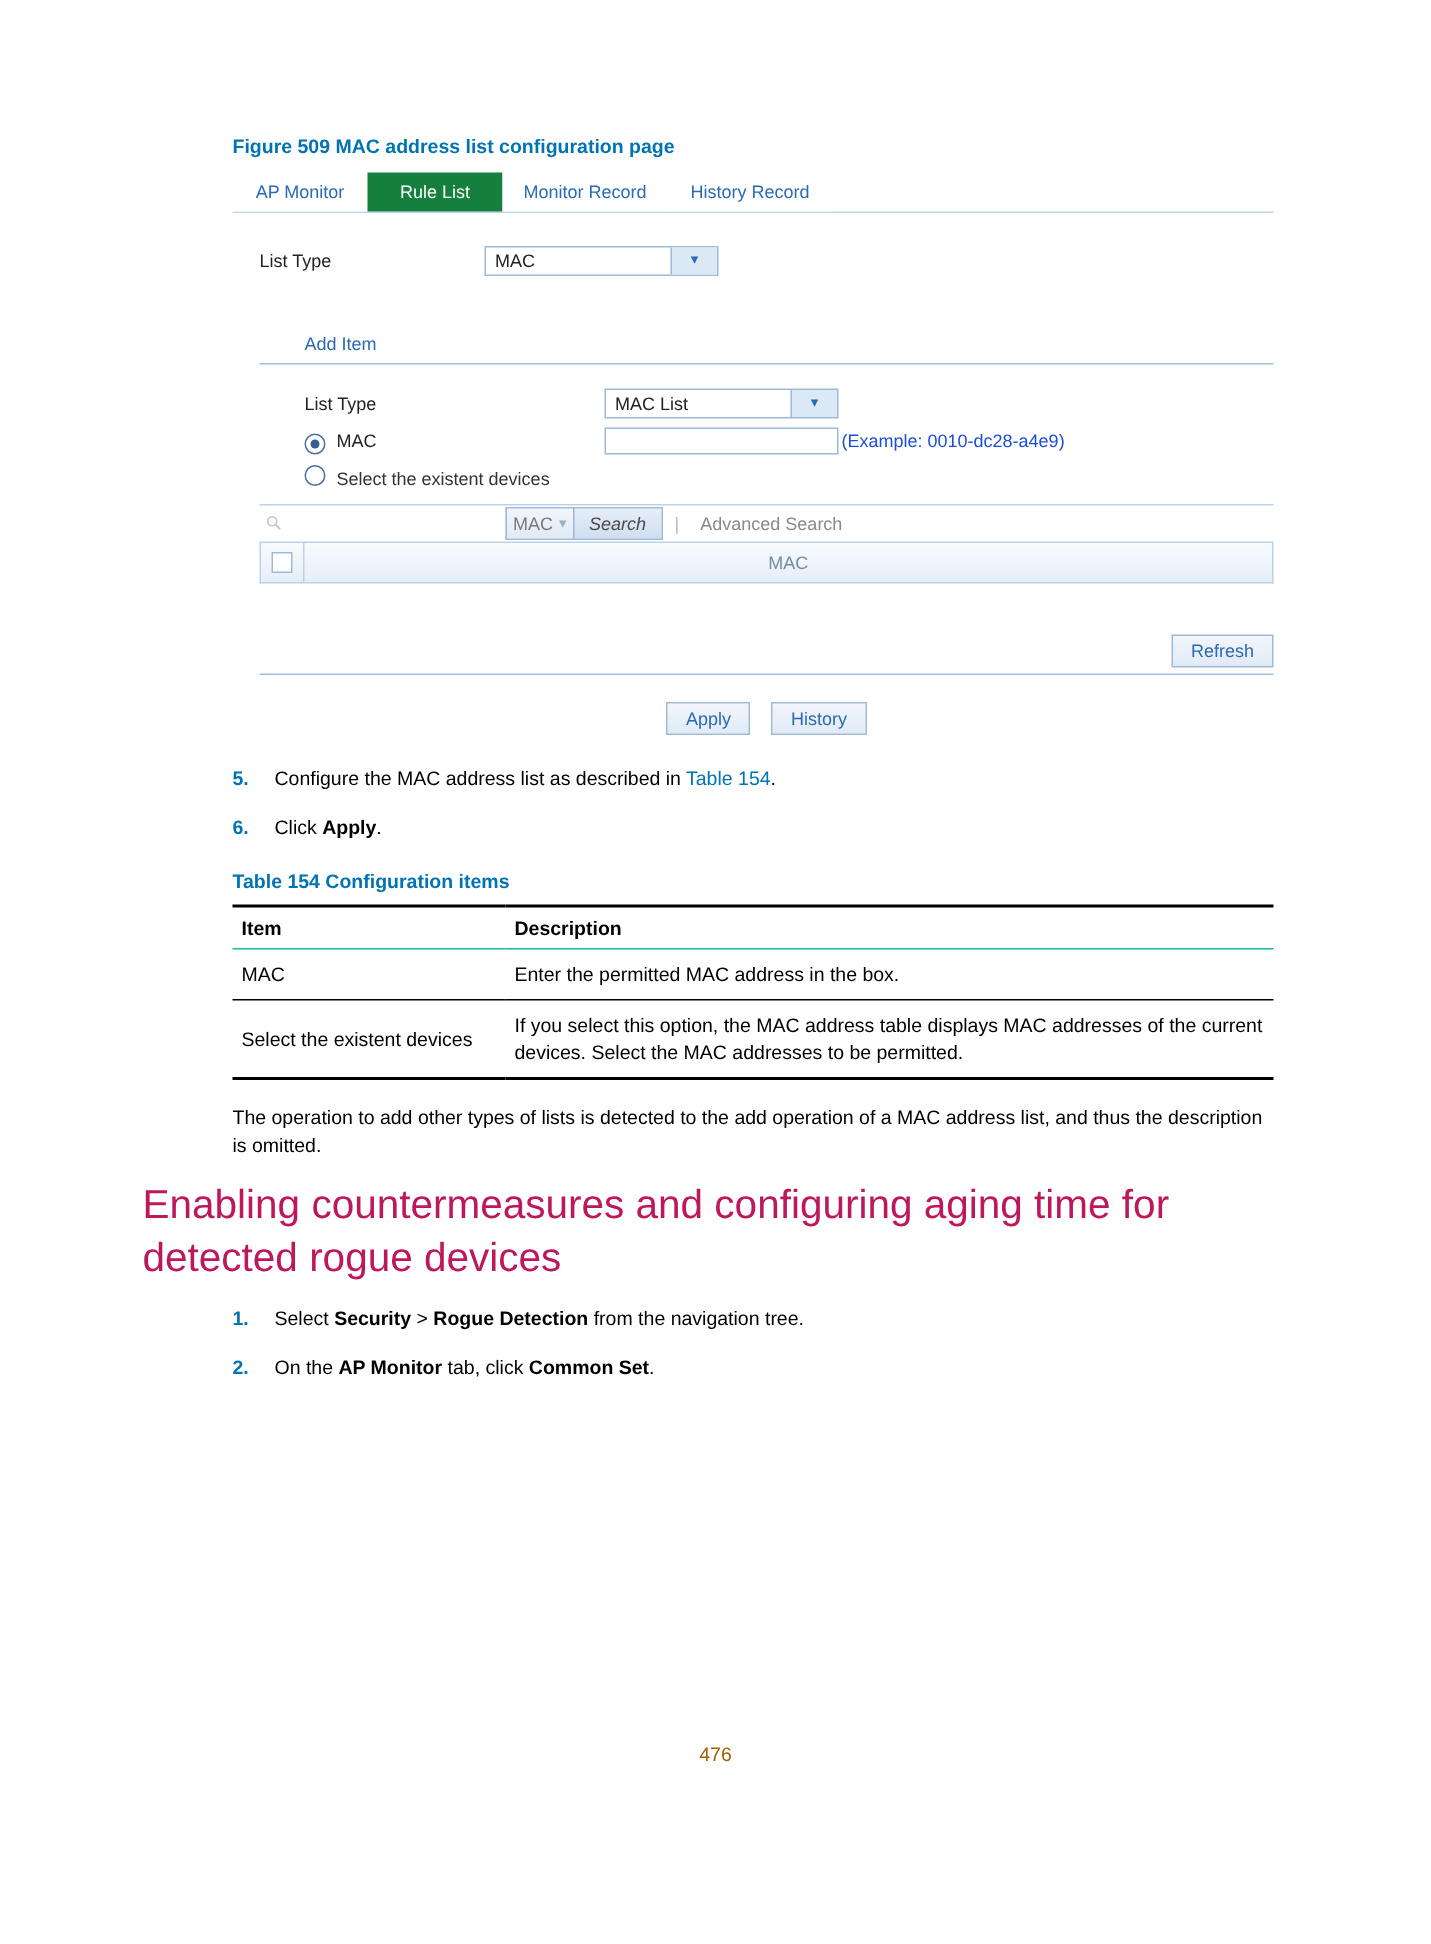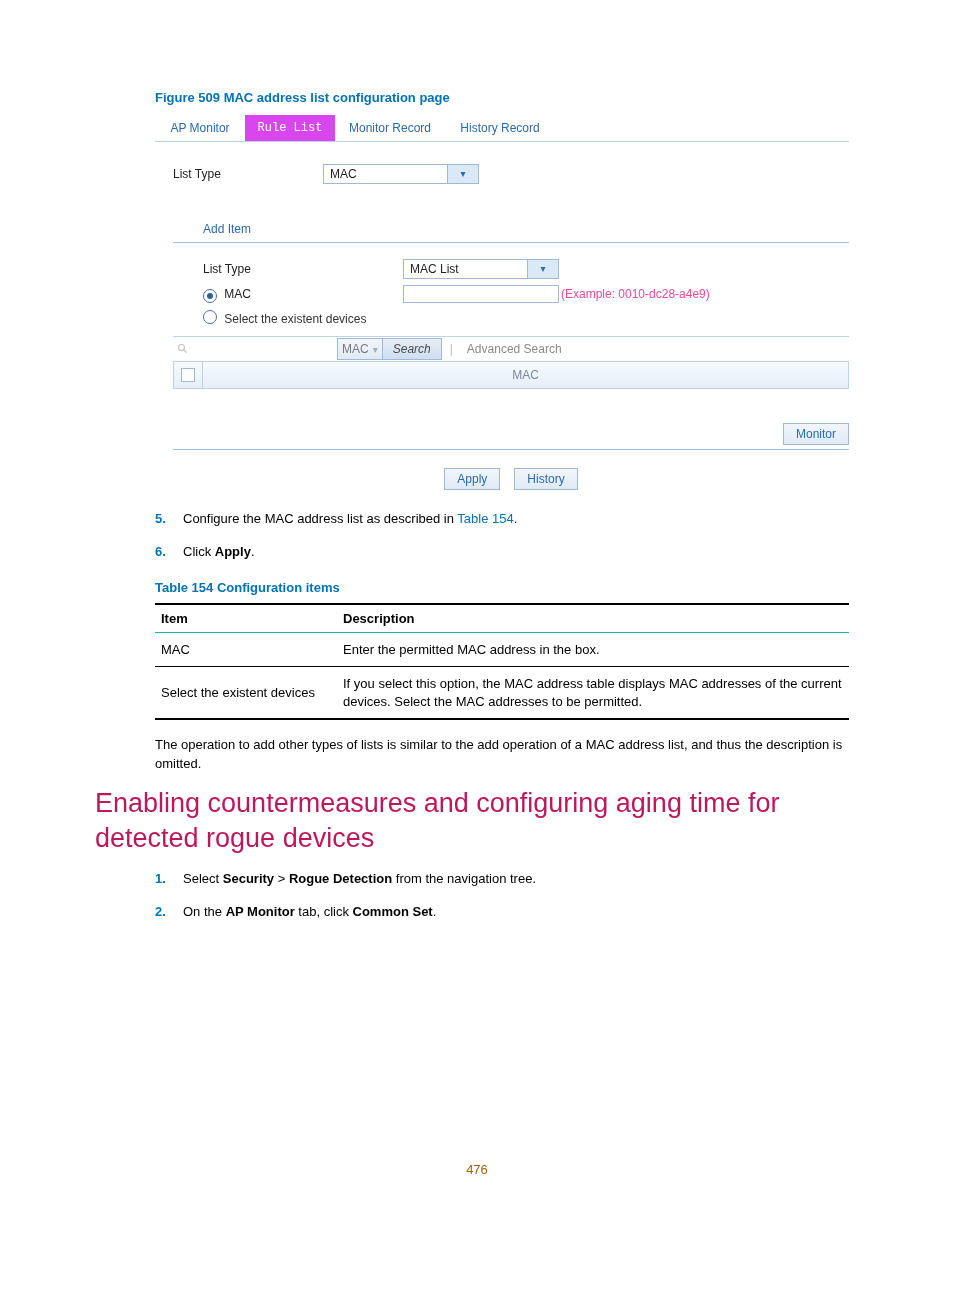--- a/index.html
+++ b/index.html
@@ -38,23 +38,22 @@
     flex: 0 0 110px;
     line-height: 26px;
     text-align: center;
     color: #2a6ab0;
     background: #fff;
     position: relative;
     cursor: pointer;
   }
   .tab.narrow { flex: 0 0 90px; }
   .tab.active {
-    background: #d946ef;
+    background: #15803d;
     color: #fff;
-    font-family: Liberation Mono, monospace;
   }
   .filler-tab {
     flex: 1;
   }
   .under-tabs {
     border-top: 1px solid #bcd2e6;
     padding: 16px 0 6px 18px;
   }
   .row {
     display: flex;
@@ -111,21 +110,21 @@
     content: ""; width: 6px; height: 6px; background: #335e92; border-radius: 50%;
   }
   .txtin {
     height: 18px;
     border: 1px solid #9fb9d6;
     background: #fff;
     box-sizing: border-box;
     padding: 0 4px;
     font-size: 12px;
   }
-  .hint { color: #ec4899; margin-left: 2px; }
+  .hint { color: #1d4ed8; margin-left: 2px; }
   .search-row {
     display: flex;
     align-items: center;
     margin-top: 10px;
     border: 1px solid #bcd2e6;
     border-left: none;
     border-right: none;
     height: 24px;
   }
   .search-row .q {
@@ -346,21 +345,21 @@
             <span class="adv">Advanced Search</span>
           </div>
           <div class="header-row">
             <span class="chk">
                 <span class="chk-box"></span>
               </span>
             <span class="col">MAC</span>
           </div>
 
           <div class="refresh-row">
-            <span class="link-btn">Monitor</span>
+            <span class="link-btn">Refresh</span>
           </div>
           <div class="btn-row">
             <span class="link-btn">Apply</span>
             <span class="link-btn">History</span>
           </div>
         </div>
       </div>
     </div>
   </div>
 
@@ -388,21 +387,21 @@
           <td>MAC</td>
           <td>Enter the permitted MAC address in the box.</td>
         </tr>
         <tr class="last">
           <td>Select the existent devices</td>
           <td>If you select this option, the MAC address table displays MAC addresses of the current devices. Select the MAC addresses to be permitted.</td>
         </tr>
       </tbody>
   </table>
 
-  <div class="para">The operation to add other types of lists is similar to the add operation of a MAC address list, and thus the description is omitted.</div>
+  <div class="para">The operation to add other types of lists is detected to the add operation of a MAC address list, and thus the description is omitted.</div>
 
   <h2 class="sec">Enabling countermeasures and configuring aging time for detected rogue devices</h2>
 
   <div id="steps-b">
       <div class="ol-step">
         <span class="num">1.</span>
         <span>Select <b>Security</b> &gt; <b>Rogue Detection</b> from the navigation tree.</span>
       </div>
       <div class="ol-step">
         <span class="num">2.</span>

